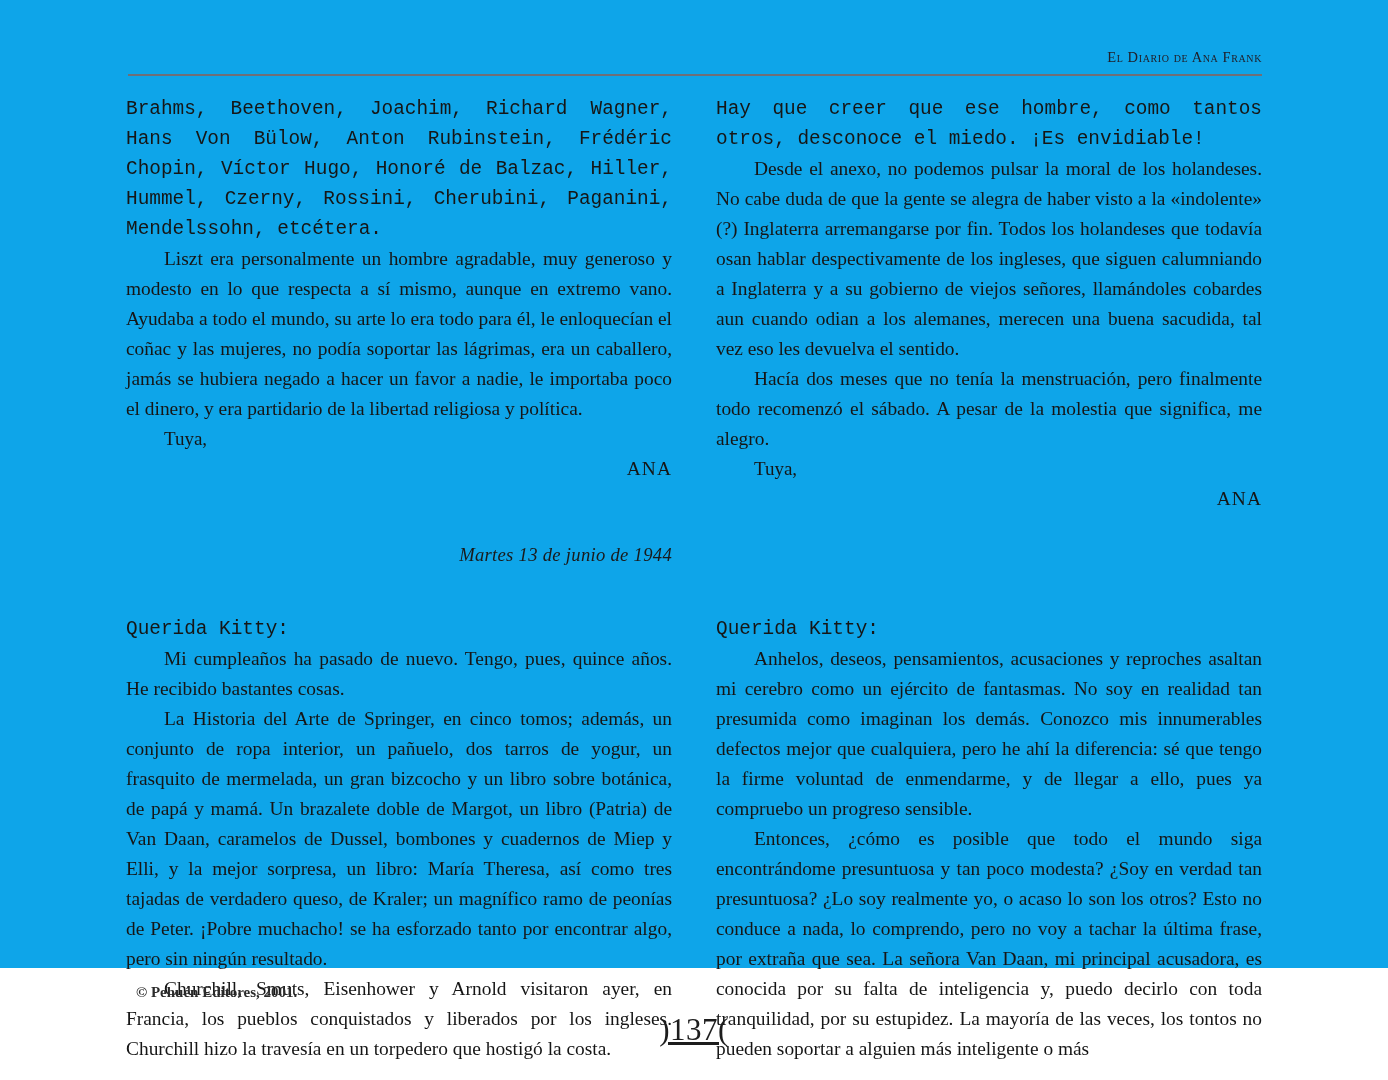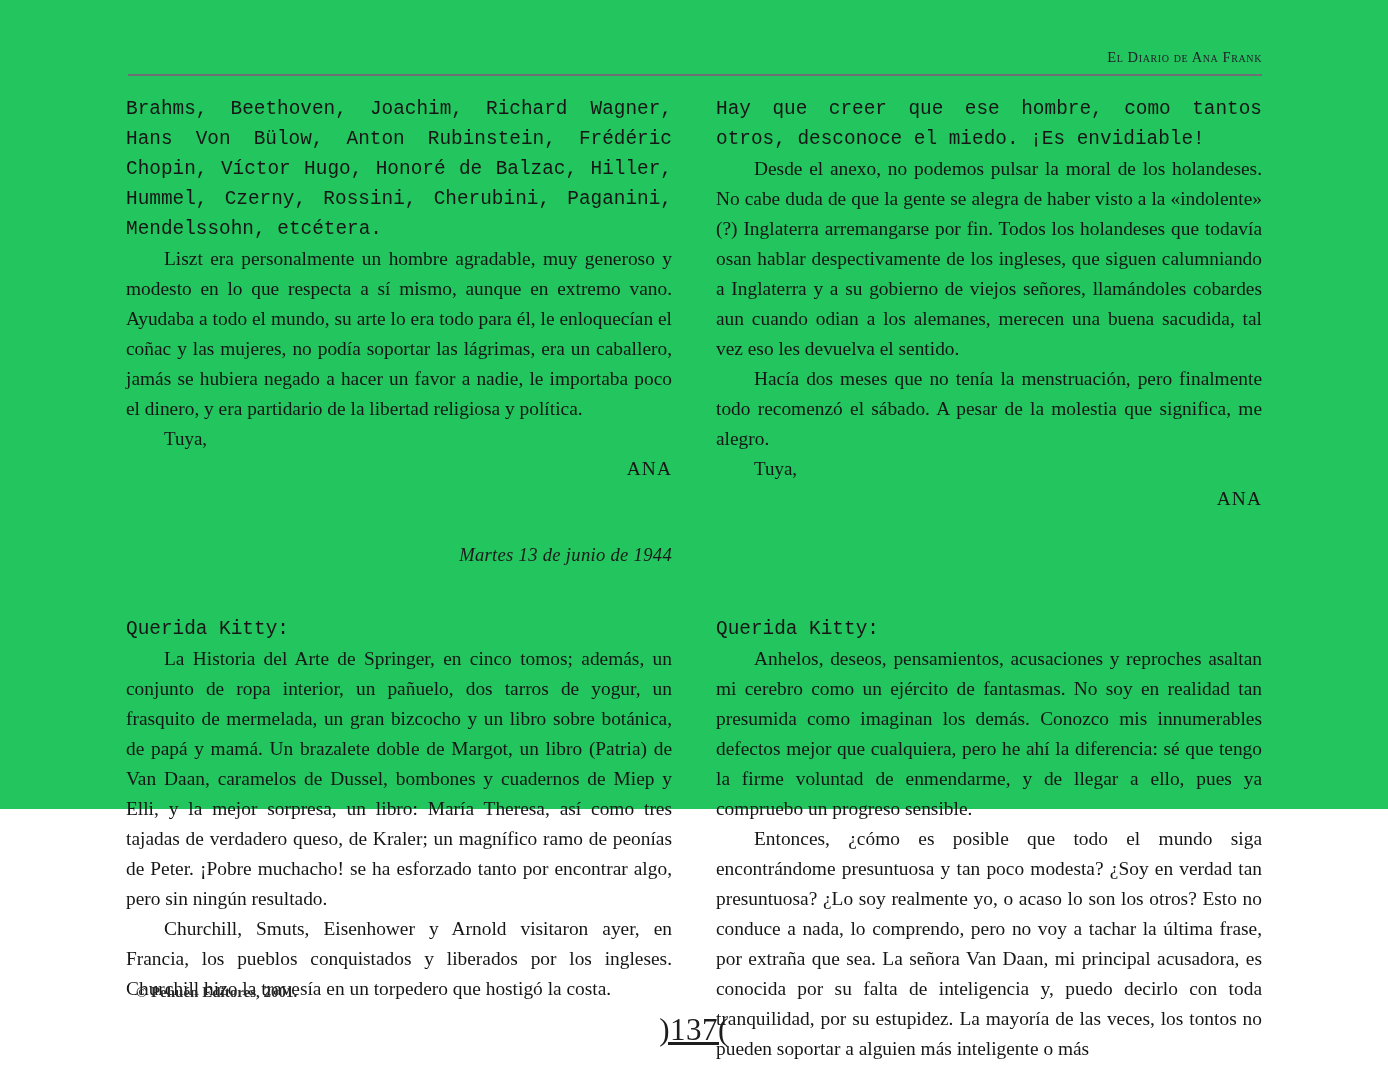--- a/index.html
+++ b/index.html
@@ -15,22 +15,22 @@
     color: #161616;
     overflow: hidden;
     position: relative;
   }
 
   .page {
     position: absolute;
     left: 0;
     top: 0;
     width: 1388px;
-    height: 809px;
-    background: #22c55e;
+    height: 968px;
+    background: #0ea5e9;
   }
 
   
   .running-head {
     position: absolute;
     left: 128px;
     top: 48px;
     width: 1134px;
     height: 26px;
     text-align: right;
@@ -158,20 +158,21 @@
       <p class="signature">ANA</p>
 
       <div class="spacer-lg"></div>
 
       <p class="date-line">Martes 13 de junio de 1944</p>
 
       <div class="spacer-md"></div>
 
       <p class="para noindent">Querida Kitty:</p>
 
+      <p class="para indent">Mi cumpleaños ha pasado de nuevo. Tengo, pues, quince años. He recibido bastantes cosas.</p>
 
       <p class="para indent">La Historia del Arte de Springer, en cinco tomos; además, un conjunto de ropa interior, un pañuelo, dos tarros de yogur, un frasquito de mermelada, un gran bizcocho y un libro sobre botánica, de papá y mamá. Un brazalete doble de Margot, un libro (Patria) de Van Daan, caramelos de Dussel, bombones y cuadernos de Miep y Elli, y la mejor sorpresa, un libro: María Theresa, así como tres tajadas de verdadero queso, de Kraler; un magnífico ramo de peonías de Peter. ¡Pobre muchacho! se ha esforzado tanto por encontrar algo, pero sin ningún resultado.</p>
 
 
       <p class="para indent">Churchill, Smuts, Eisenhower y Arnold visitaron ayer, en Francia, los pueblos conquistados y liberados por los ingleses. Churchill hizo la travesía en un torpedero que hostigó la costa.</p>
     </div>
 
     <div class="col col-right">
 
       <p class="para noindent">Hay que creer que ese hombre, como tantos otros, desconoce el miedo. ¡Es envidiable!</p>

